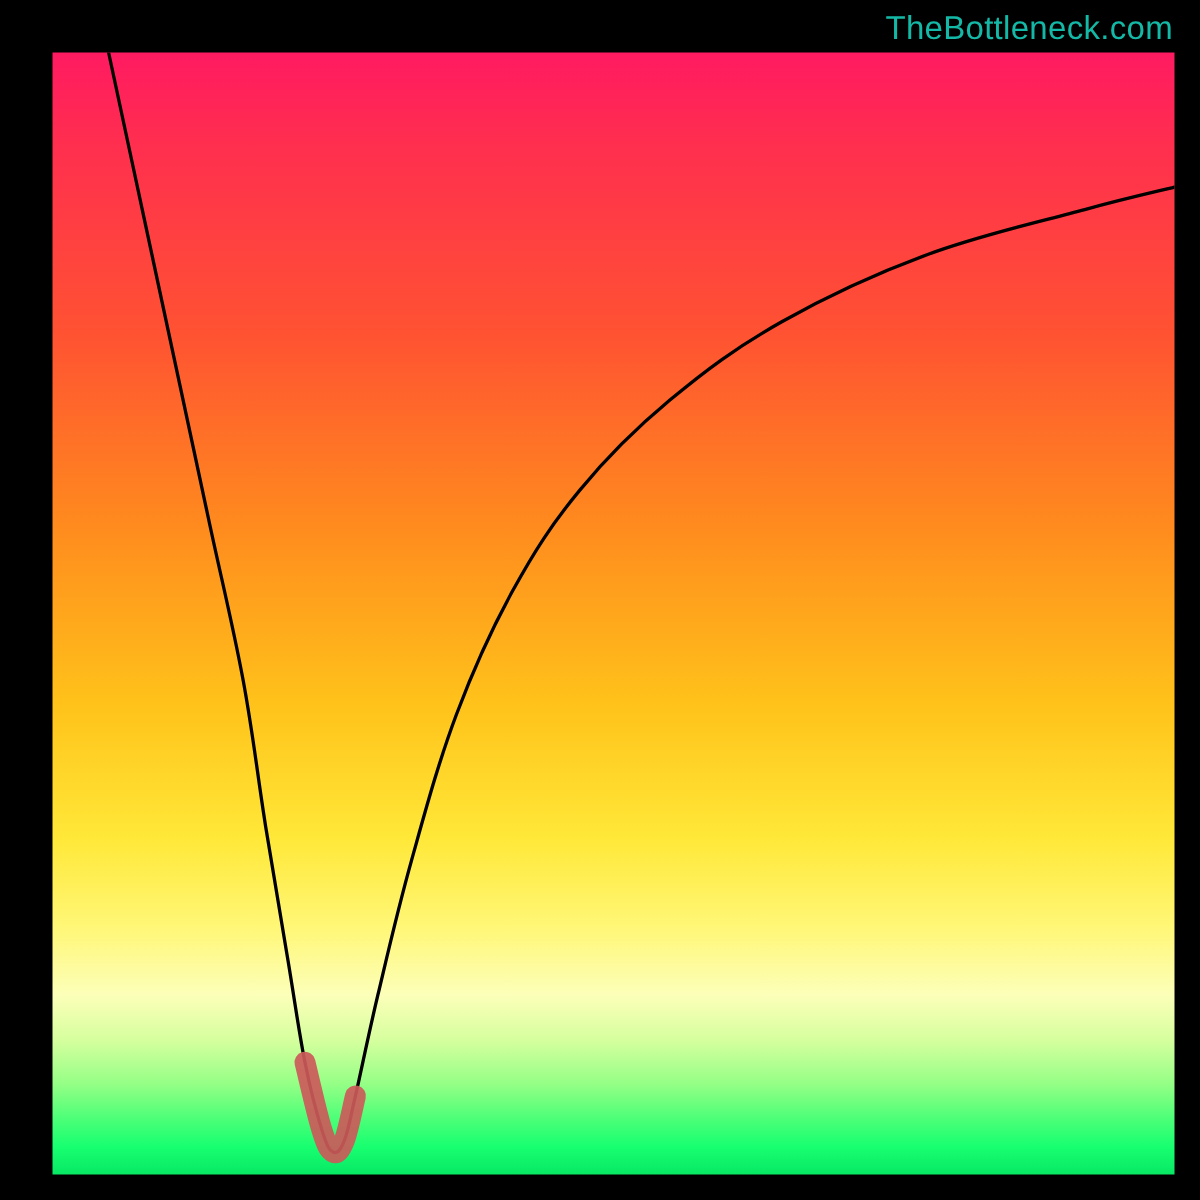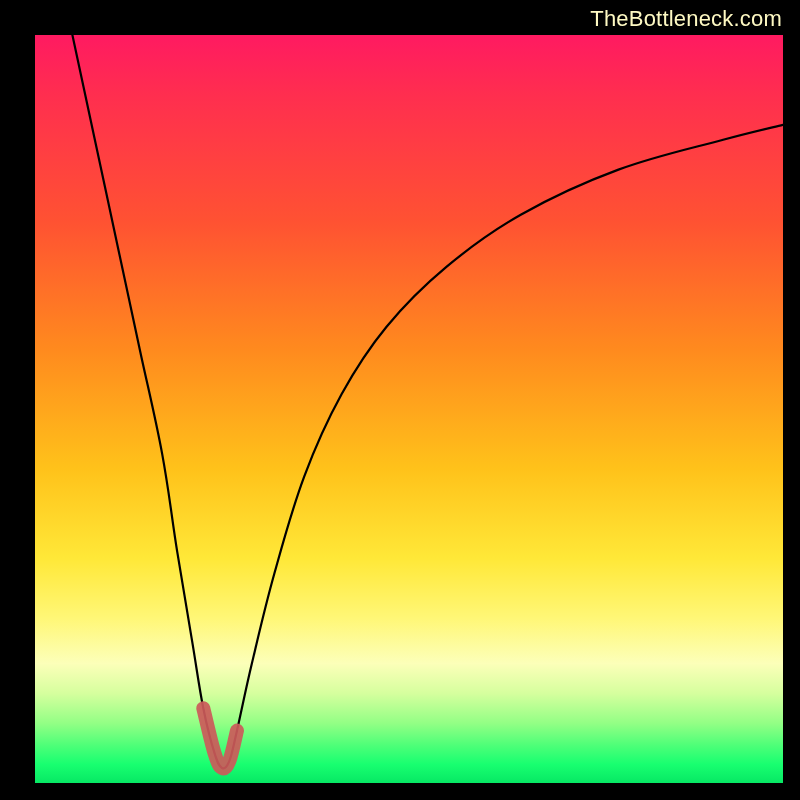--- a/index.html
+++ b/index.html
@@ -40,21 +40,21 @@
       #93ff85 92%,
       #4dff78 95%,
       #18ff70 97.5%,
       #07e864 100%
     );
   }
   .watermark {
     position: absolute;
     top: 6px;
     right: 18px;
-    color: #fef9c3;
+    color: #14b8a6;
     font-size: 22px;
     font-weight: 400;
     letter-spacing: 0.2px;
     user-select: none;
   }
   svg.curve {
     position: absolute;
     left: 0;
     top: 0;
     width: 748px;

